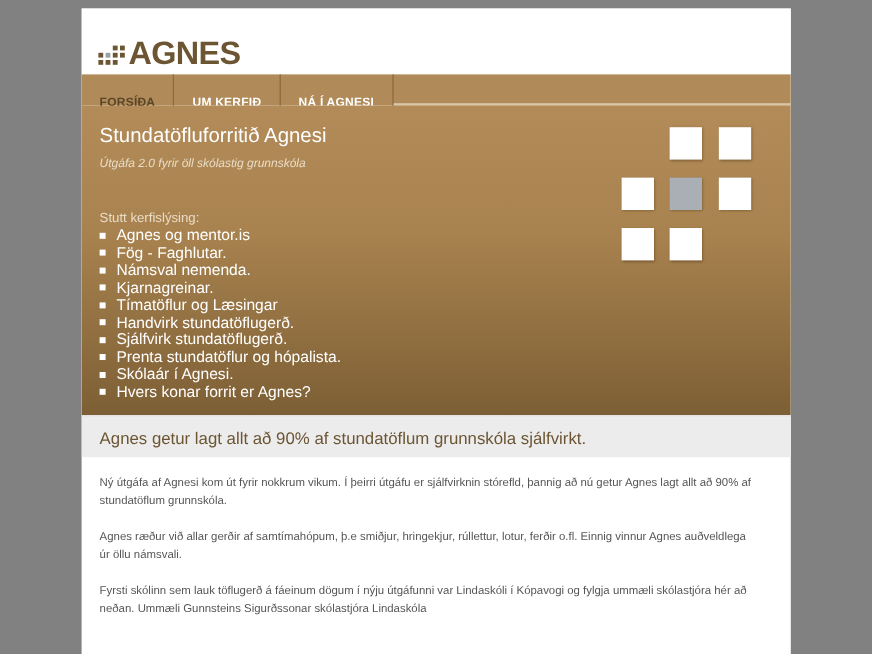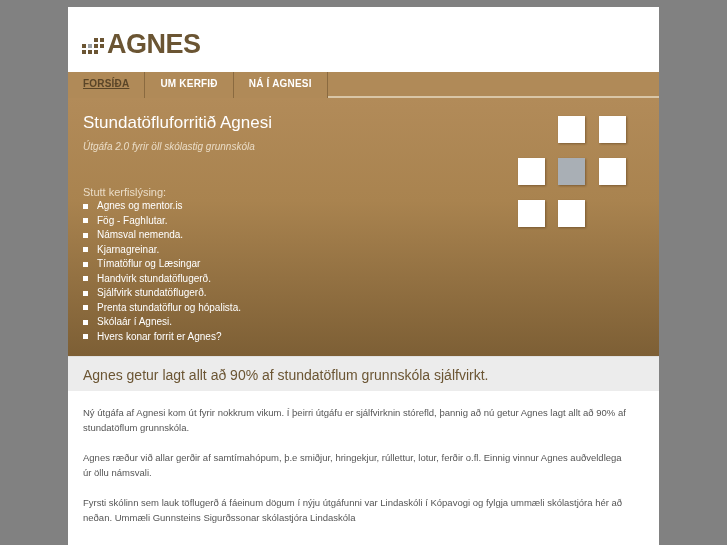--- a/index.html
+++ b/index.html
@@ -5,45 +5,45 @@
   html, body { margin:0; padding:0; }
   body {
     width:727px; height:545px; overflow:hidden;
     background:#818181;
     font-family:"Liberation Sans", sans-serif;
   }
   .page {
     position:absolute; left:68px; top:7px; width:591px; height:538px;
     background:#ffffff; overflow:hidden;
   }
-  .header { height:65px; position:relative; background:#fff; }
+  .header { height:55px; position:relative; background:#fff; }
   .logo { position:absolute; left:14px; top:24px; display:flex; align-items:center; }
   .logo-mark { display:grid; grid-template-columns:repeat(4,4px); grid-gap:2px; margin-right:3px; margin-top:2px; }
   .logo-mark span { width:4px; height:4px; background:#6b5533; }
   .logo-mark span.e { background:transparent; }
   .logo-mark span.g { background:#9aa0a6; }
   .logo-text { font-size:27px; font-weight:bold; color:#6b5533; letter-spacing:-0.5px; line-height:1; }
   .nav {
     height:26px; background:#b08a58; position:relative; display:flex;
   }
   .nav-item {
     height:26px; line-height:24px; font-size:10px; font-weight:bold; color:#fff;
-    padding:0 15px; border-right:1px solid #8a6a40; letter-spacing:0.2px;
+    padding:12px 15px; border-right:1px solid #8a6a40; letter-spacing:0.2px;
   }
   .nav-item.active { color:#5a4528; text-decoration:underline; }
   .nav-rest { flex:1; border-bottom:2px solid #d9c6a7; }
   .hero {
     height:258px; position:relative;
     background:linear-gradient(to bottom,#b28b59 0%,#a9834f 40%,#7d5f35 100%);
   }
   .hero-title { position:absolute; left:15px; top:15px; font-size:17px; color:#fff; }
   .hero-sub { position:absolute; left:15px; top:43px; font-size:10px; font-style:italic; color:#eadcc6; }
   .hero-label { position:absolute; left:15px; top:76px; font-size:11px; color:#eadcc6;margin-top:12px; }
   .hero-list { position:absolute; left:15px; top:101px; margin:0; padding:0; list-style:none; }
-  .hero-list li { font-size:10px; color:#fff; height:14.5px; line-height:14.5px; display:flex; align-items:center; }
+  .hero-list li { font-size:13px; color:#fff; height:14.5px; line-height:14.5px; display:flex; align-items:center; }
   .hero-list li .bullet { width:5px; height:5px; background:#fff; margin-right:9px; display:inline-block; }
   .squares { position:absolute; left:0; top:0; }
   .sq { position:absolute; width:27px; height:27px; background:#fff; box-shadow:1px 1px 2px rgba(70,45,15,0.45); }
   .sq.g { background:#a9afb5; }
   .band {
     height:34px; background:#ececec; border-top:1px solid #e0e0e0; position:relative;text-align:right;
   }
   .band-text { position:absolute; left:15px; top:10px; font-size:14px; color:#6b5533; }
   .content { padding:14px 29px 0 15px; }
   .content p { margin:0 0 15px 0; font-size:9.5px; line-height:15px; color:#555; }

